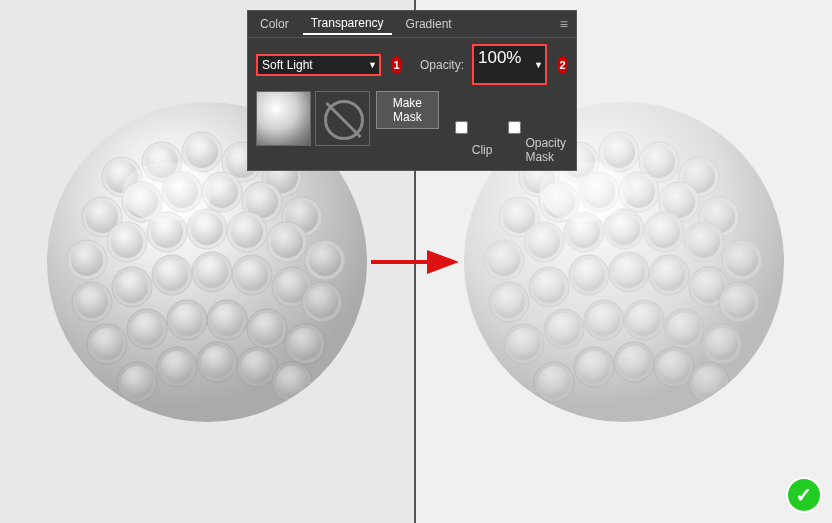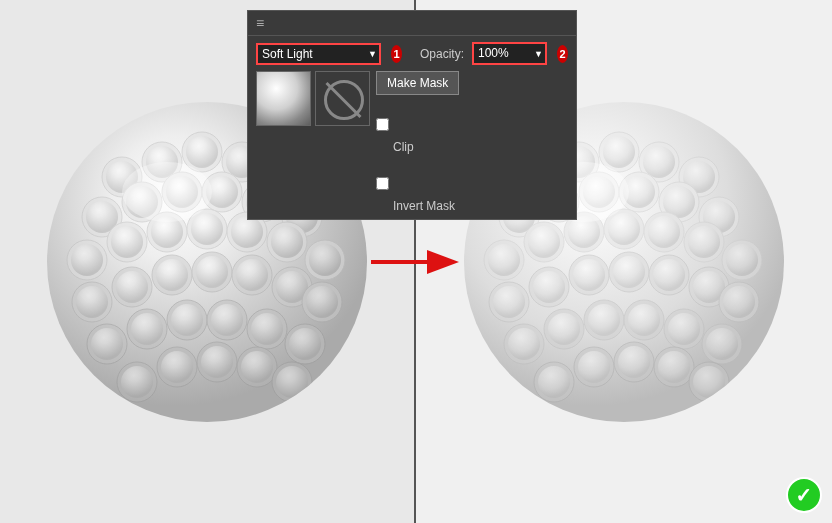--- a/index.html
+++ b/index.html
@@ -130,22 +130,22 @@
 
     .opacity-select-wrapper {
       position: relative;
       display: inline-block;
     }
 
     .opacity-select-wrapper select {
       background: #222;
       border: 2px solid #ff4444;
       color: #fff;
-      padding: 2px 18px 3px 4px;
-      font-size: 12px;
+      padding: 2px 18px 16px 4px;
+      font-size: 17px;
       width: 75px;
       appearance: none;
       cursor: pointer;
     }
 
     .opacity-select-wrapper::after {
       content: '▼';
       position: absolute;
       right: 4px;
       top: 50%;
@@ -219,22 +219,22 @@
       content: '';
       position: absolute;
       width: 3px;
       height: 48px;
       background: #888;
       transform: rotate(135deg);
     }
 
     .controls-right {
       display: flex;
-      flex-direction: column;
-      gap: 0;
+      flex-direction: row;
+      gap: 16px;
       flex: 1;
     }
 
     .make-mask-btn {
       background: #555;
       border: 1px solid #888;
       color: #fff;
       padding: 4px 10px;
       font-size: 12px;
       cursor: pointer;
@@ -526,20 +526,25 @@
 
       <div class="checkmark">
         <span class="checkmark-icon">✓</span>
       </div>
     </div>
   </div>
 
   <div class="panel">
 
     <div class="panel-tabs">
+      <div class="panel-tabs-left">
+        <div class="tab">Color</div>
+        <div class="tab active">Transparency</div>
+        <div class="tab">Gradient</div>
+      </div>
       <div class="panel-menu-icon">≡</div>
     </div>
 
     <div class="panel-body">
 
       <div class="row1">
         <div class="blend-select-wrapper">
           <select>
             <option>Normal</option>
             <option>Multiply</option>
@@ -579,20 +584,20 @@
         </div>
 
         <div class="controls-right">
           <button class="make-mask-btn">Make Mask</button>
           <div class="checkbox-row">
             <input type="checkbox" style="">
             <span class="checkbox-label">Clip</span>
           </div>
           <div class="checkbox-row">
             <input type="checkbox" style="">
-            <span class="checkbox-label">Invert Mask</span>
+            <span class="checkbox-label">Opacity Mask</span>
           </div>
         </div>
       </div>
     </div>
   </div>
 
 </div>
 
 </body></html>

